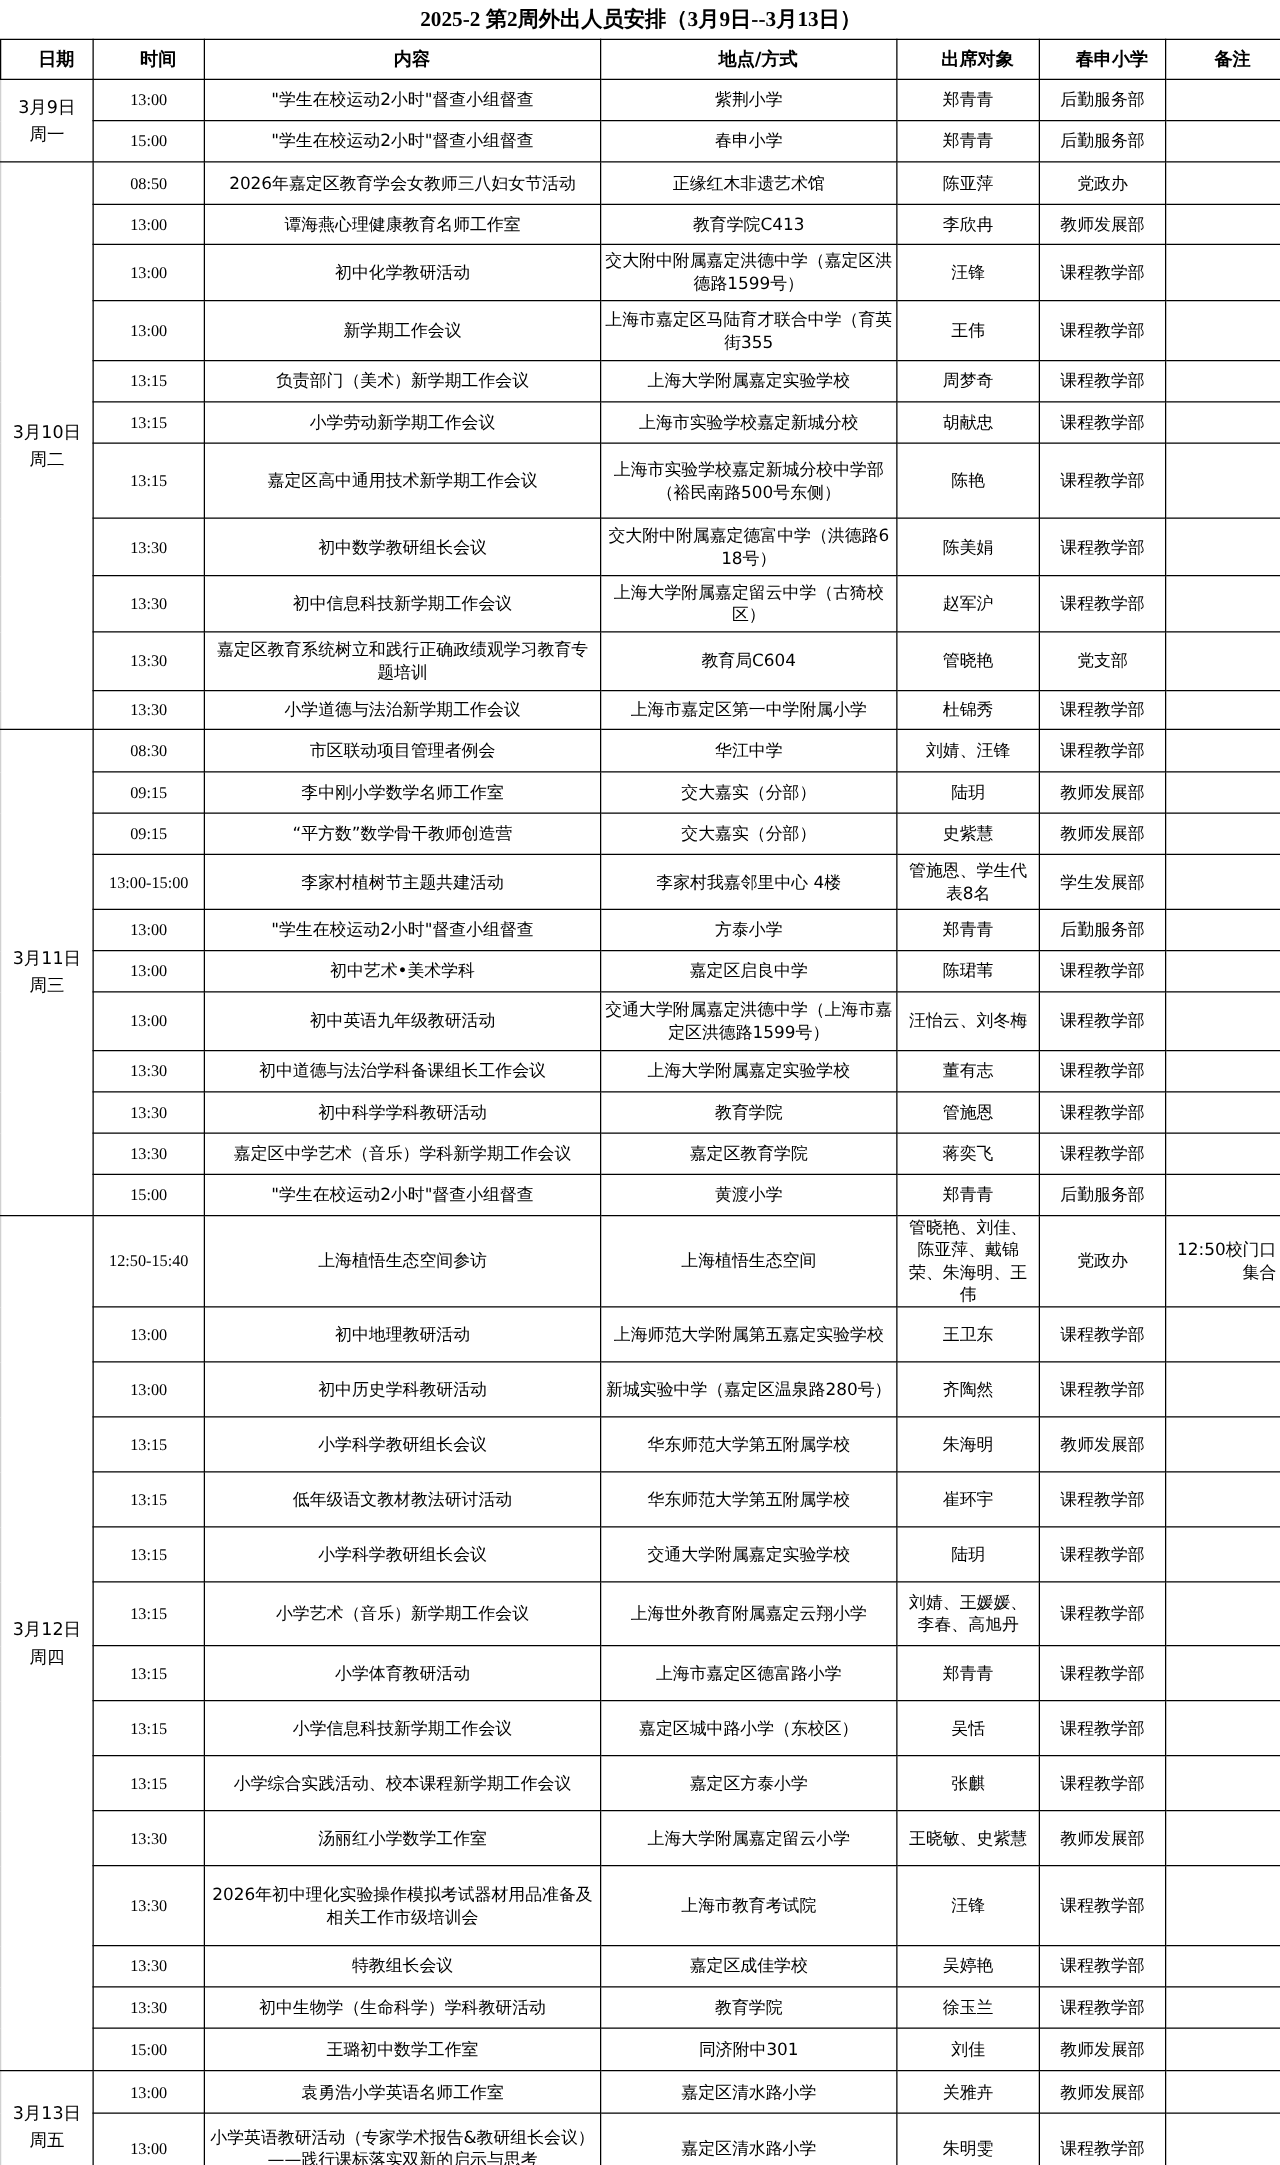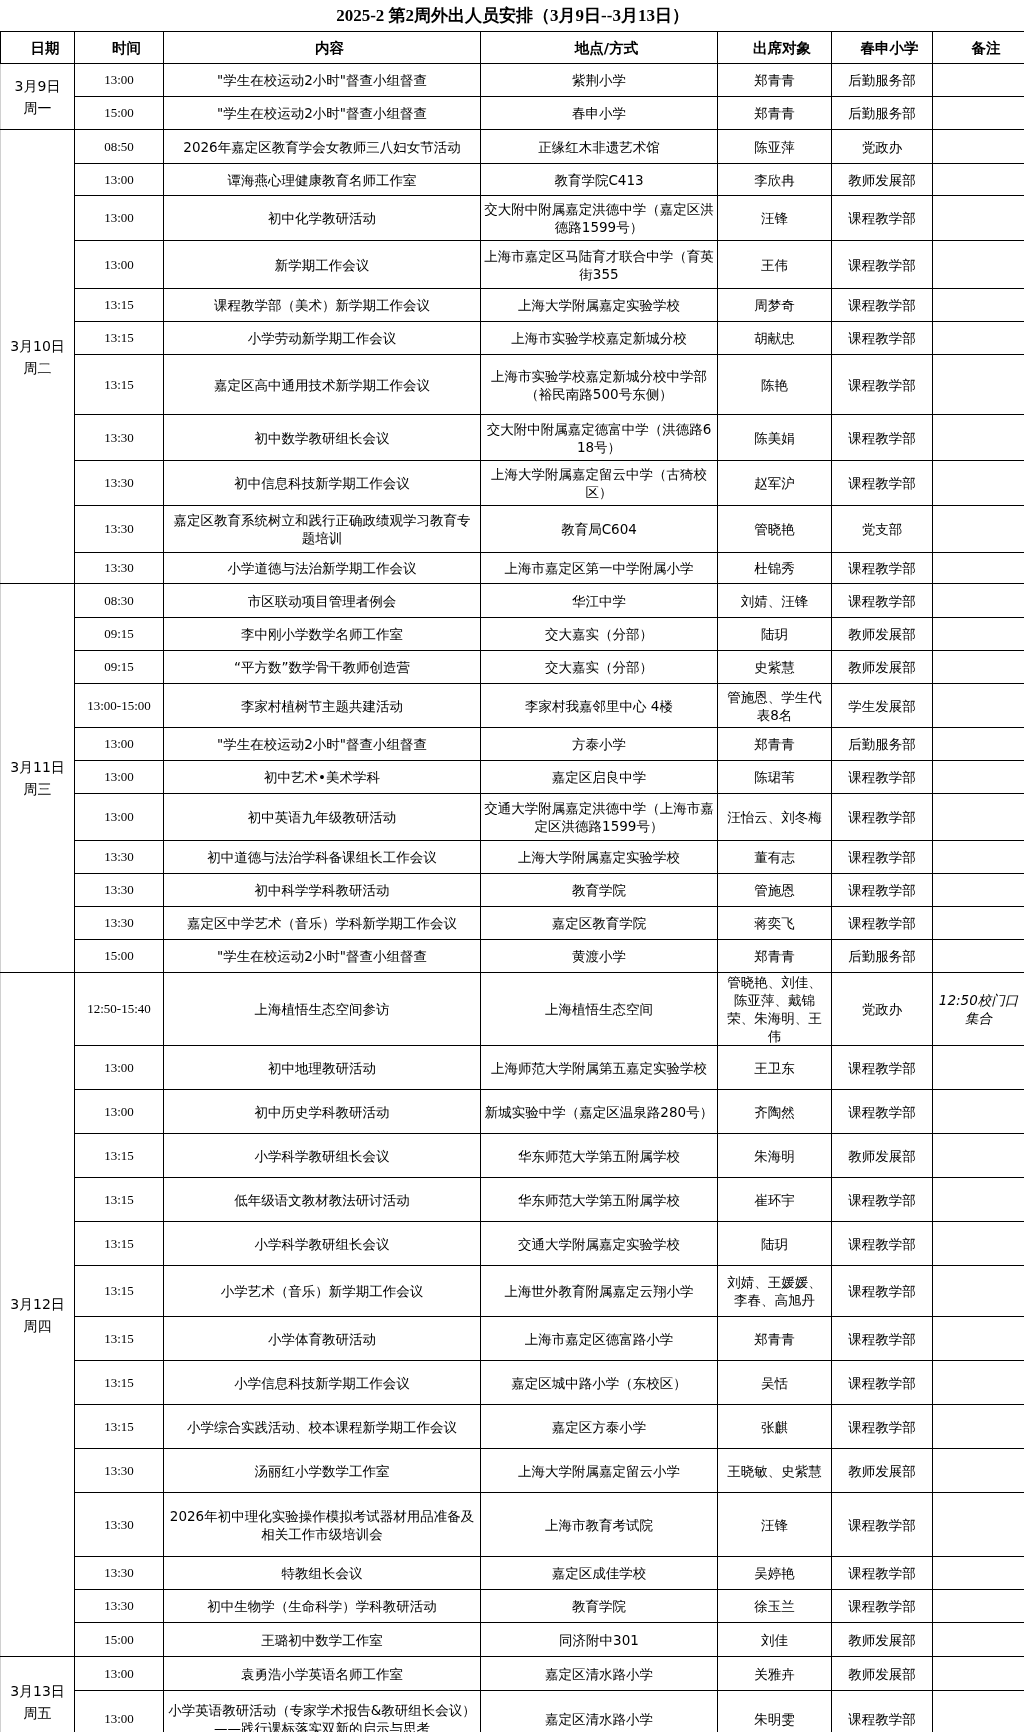--- a/index.html
+++ b/index.html
@@ -4,21 +4,21 @@
 <style>
   html, body { margin: 0; padding: 0; background: #ffffff; }
   body { width: 1024px; height: 1732px; overflow: hidden; font-family: "DejaVu Sans", "Liberation Sans", sans-serif; color: #000; }
   .sheet { position: relative; width: 1024px; }
   table { border-collapse: collapse; table-layout: fixed; width: 1024px; }
   td, th { border: 1.5px solid #000; text-align: center; vertical-align: middle; padding: 0 3px; font-size: 13.5px; line-height: 18px; font-weight: normal; word-break: break-all; }
   .title-cell { font-family: "Liberation Serif", "DejaVu Serif", serif; font-weight: bold; font-size: 17px; height: 31px; border-top: none; border-left: none; border-right: none; }
   th { font-weight: bold; font-size: 14.5px; height: 31px; padding-left: 18px; }
   td.time { font-family: "Liberation Serif", "DejaVu Serif", serif; font-size: 13px; }
   td.date { font-size: 14px; line-height: 22px; border-left-color: #d0d0d0; }
-  td.notes { text-align: center; font-style: italic; }
+  td.notes { text-align: right; }
   .date-label, .weekday { display: block; }
 </style>
 </head>
 <body>
 
 <div class="sheet">
   <table>
     <colgroup>
       <col style="width:74px">
       <col style="width:89px">
@@ -94,21 +94,21 @@
         <tr style="height: 48px;">
           <td class="time">13:00</td>
           <td>新学期工作会议</td>
           <td>上海市嘉定区马陆育才联合中学（育英街355</td>
           <td>王伟</td>
           <td>课程教学部</td>
           <td class="notes"></td>
         </tr>
         <tr style="height: 33px;">
           <td class="time">13:15</td>
-          <td>课程教学部（美术）新学期工作会议</td>
+          <td>负责部门（美术）新学期工作会议</td>
           <td>上海大学附属嘉定实验学校</td>
           <td>周梦奇</td>
           <td>课程教学部</td>
           <td class="notes"></td>
         </tr>
         <tr style="height: 33px;">
           <td class="time">13:15</td>
           <td>小学劳动新学期工作会议</td>
           <td>上海市实验学校嘉定新城分校</td>
           <td>胡献忠</td>

